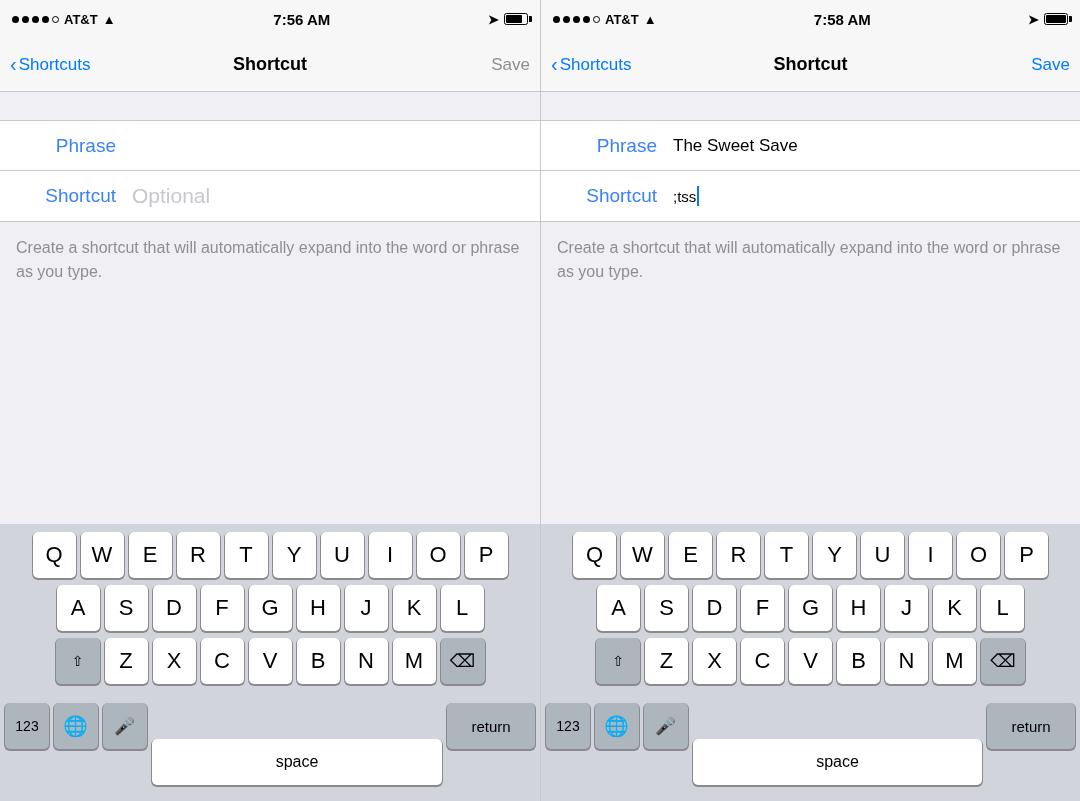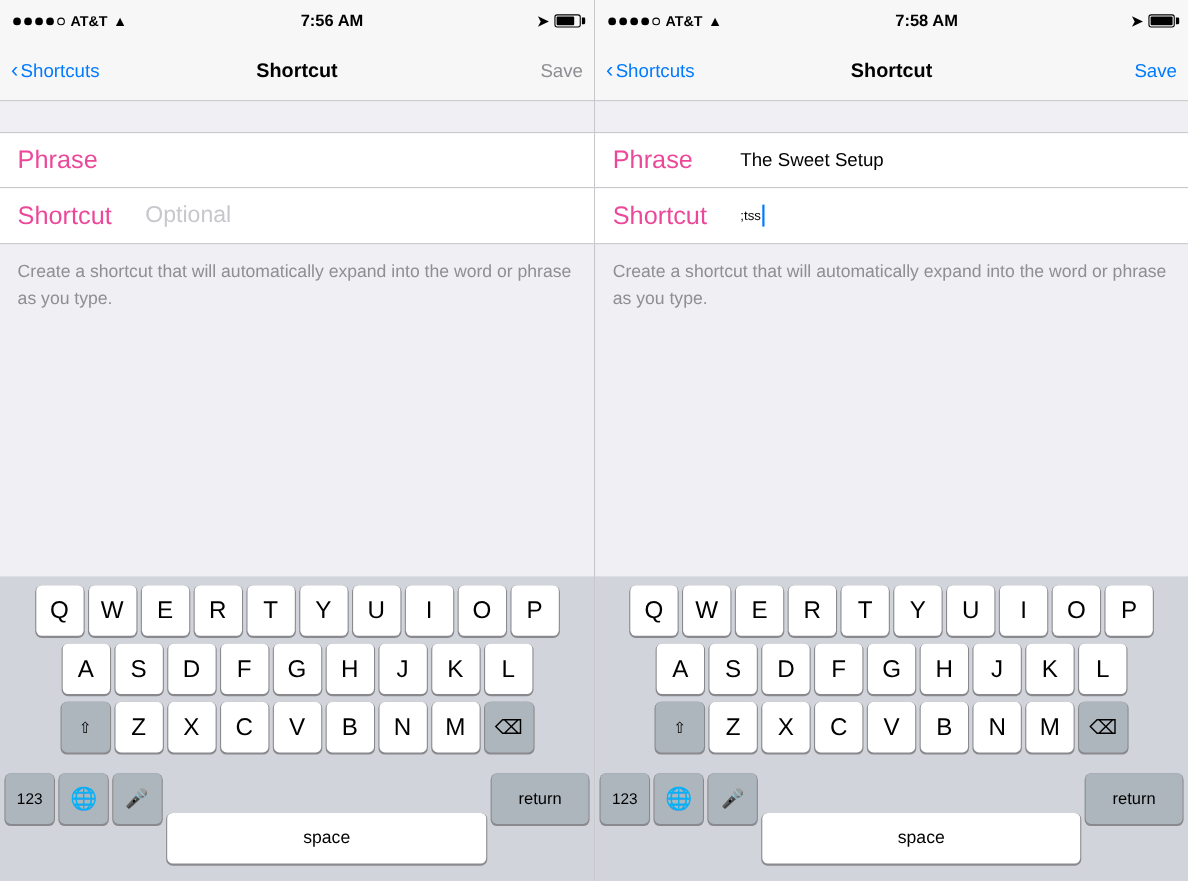--- a/index.html
+++ b/index.html
@@ -152,39 +152,40 @@
       align-items: center;
       padding: 0 16px;
       height: 50px;
       border-bottom: 1px solid #c8c8cc;
     }
     .form-row:last-child {
       border-bottom: none;
     }
 
     .form-label {
-      font-size: 23px;
-      color: #ec4899;
+      font-size: 19px;
+      color: #3b82f6;
       min-width: 100px;
+      text-align: right;
     }
 
     .form-value {
       font-size: 17px;
       color: #000;
       margin-left: 16px;
     }
 
     .form-placeholder {
       font-size: 21px;
       color: #c7c7cd;
       margin-left: 16px;
     }
 
     .form-input-value {
-      font-size: 12px;
+      font-size: 15px;
       color: #000;
       margin-left: 16px;
       display: flex;
       align-items: center;
     }
     .cursor {
       display: inline-block;
       width: 2px;
       height: 20px;
       background: #007aff;
@@ -412,21 +413,21 @@
     <span class="nav-title">Shortcut</span>
     <span class="nav-save active">Save</span>
   </div>
 
   <div class="content-area">
     <div class="gray-spacer"></div>
 
     <div class="form-section">
       <div class="form-row">
         <span class="form-label">Phrase</span>
-        <span class="form-value">The Sweet Setup</span>
+        <span class="form-value">The Sweet Save</span>
       </div>
       <div class="form-row">
         <span class="form-label">Shortcut</span>
         <span class="form-input-value">
           <span>;tss</span>
             <span class="cursor"></span>
         </span>
       </div>
     </div>
 

